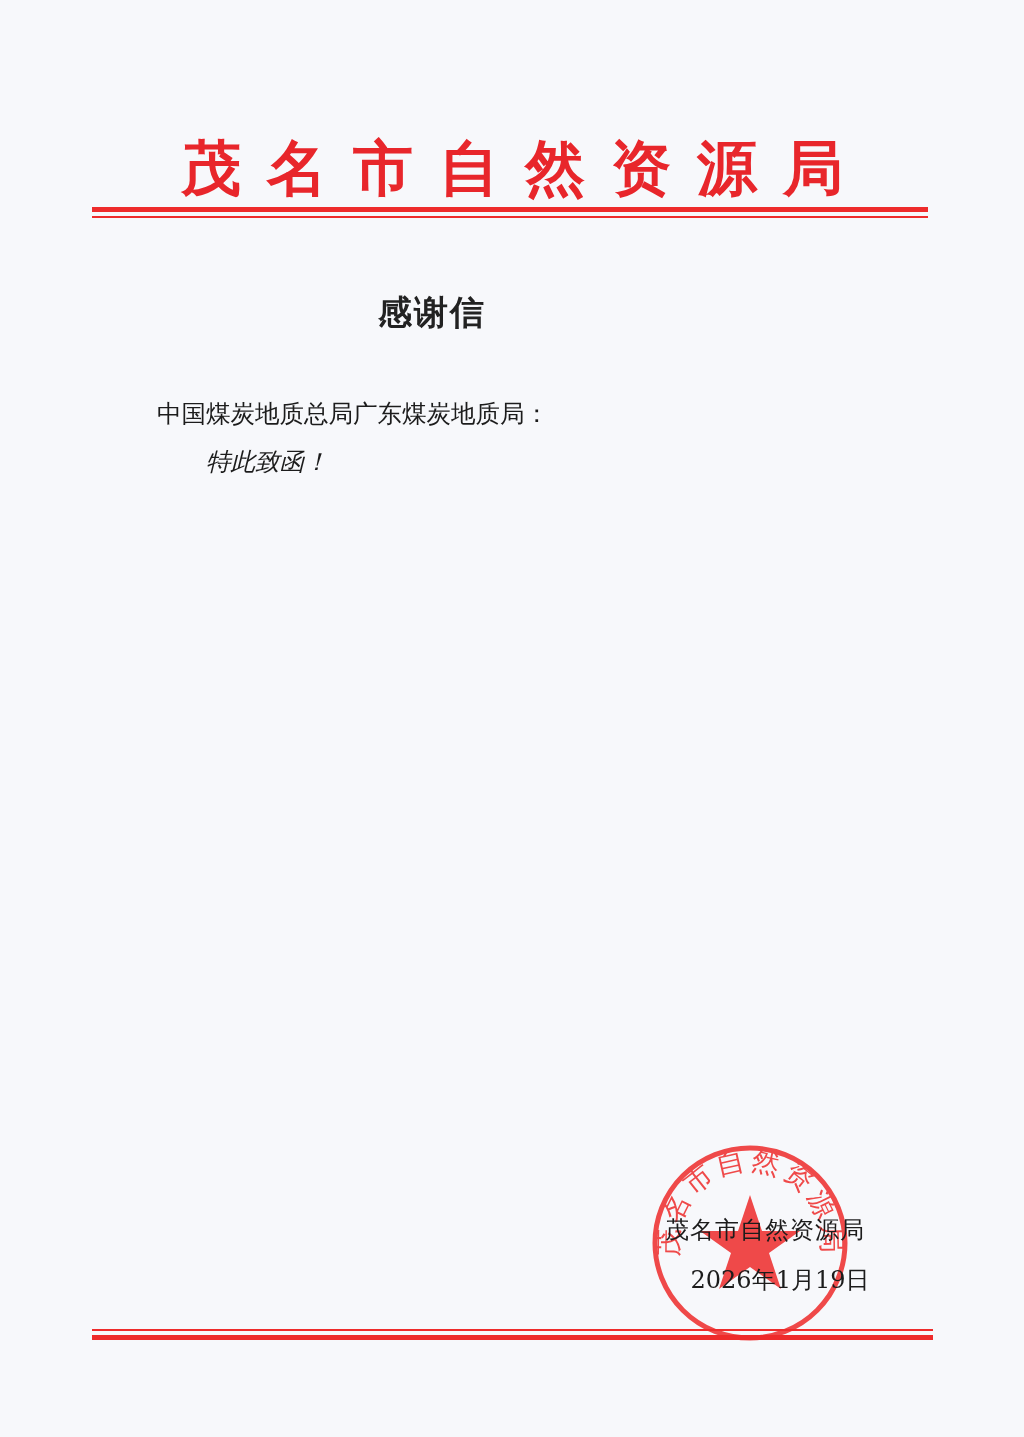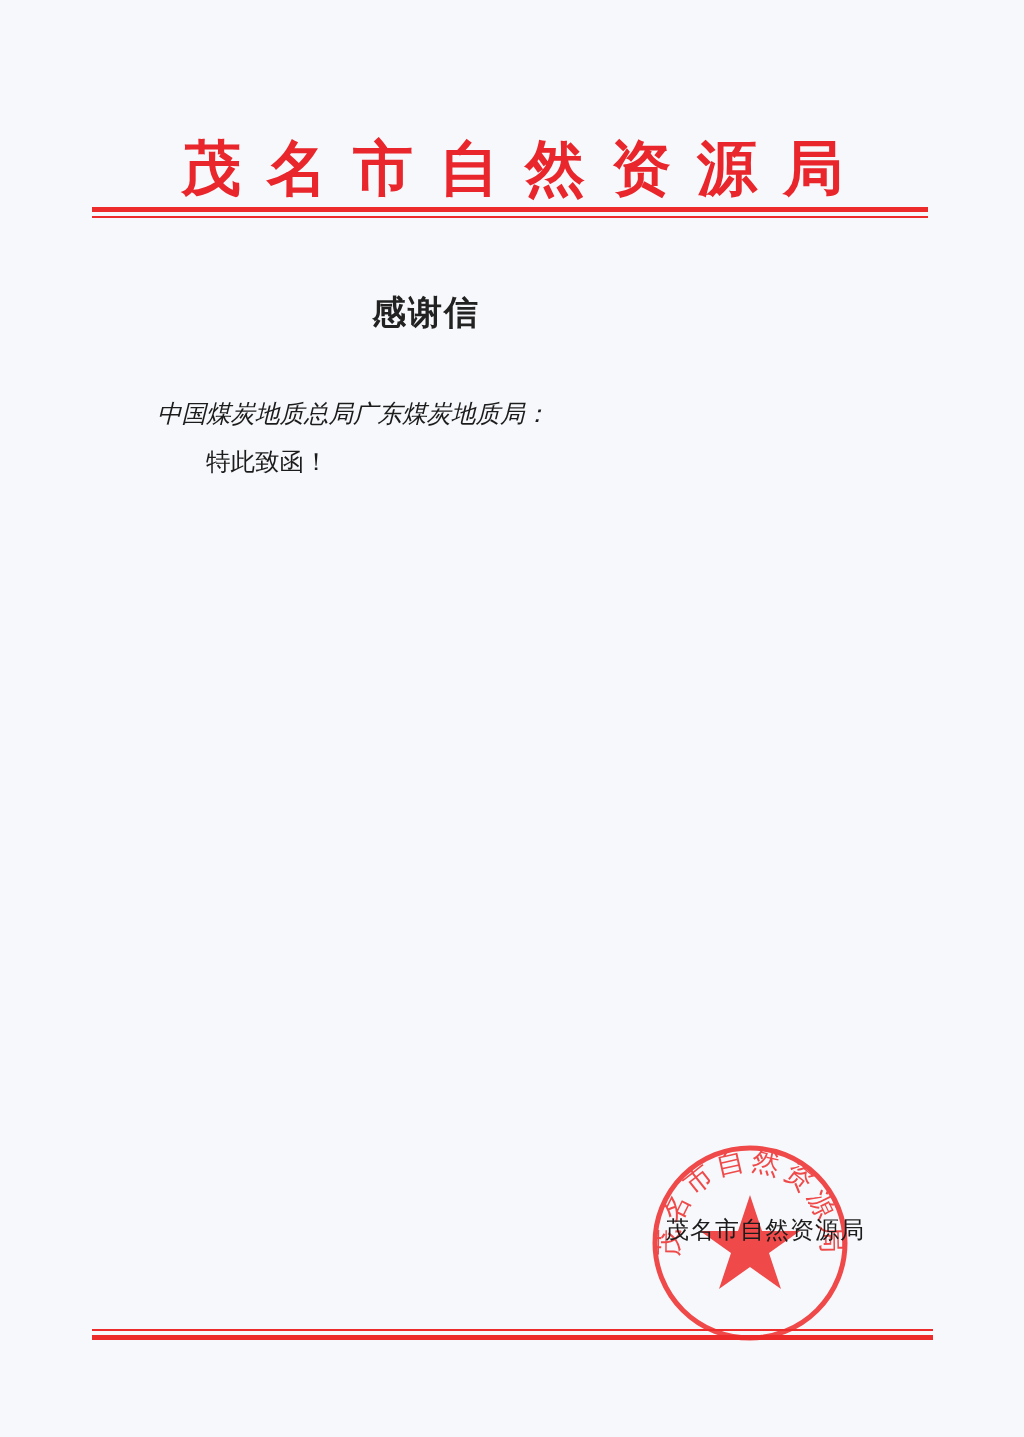--- a/index.html
+++ b/index.html
@@ -23,38 +23,38 @@
     padding-left: 26px;
     box-sizing: border-box;
   }
   .rule { position: absolute; background: #ee2b2b; }
   .r-top-thick { left: 92px; width: 836px; top: 207px; height: 5px; }
   .r-top-thin  { left: 92px; width: 836px; top: 216px; height: 2px; }
   .r-bot-thin  { left: 92px; width: 841px; top: 1329px; height: 2px; }
   .r-bot-thick { left: 92px; width: 841px; top: 1335px; height: 5px; }
 
   .doc-title {
-    position: absolute; left: 0; width: 852px; top: 290px;
+    position: absolute; left: 6px; width: 852px; top: 290px;
     text-align: center;
     font-family: "DejaVu Serif", serif;
     font-weight: bold;
     font-size: 34px;
     letter-spacing: 2px;
     color: #222;
   }
   .body-text {
     position: absolute; left: 157px; top: 390px; width: 720px;
     font-size: 24.5px;
     line-height: 48px;
     color: #1c1c1c;
   }
   .body-text p { margin: 0; text-align: justify; }
-  .body-text .salutation { text-indent: 0; font-style: italic; }
+  .body-text .salutation { text-indent: 0; }
   .body-text .para { text-indent: 2em; }
-  .body-text .closing { text-indent: 2em; margin-top: 0; }
+  .body-text .closing { text-indent: 2em; margin-top: 0; font-style: italic; }
 
   .stamp {
     position: absolute; left: 650px; top: 1143px;
     width: 200px; height: 200px;
     opacity: 0.85;
   }
   .signature {
     position: absolute; left: 640px; top: 1205px; width: 250px;
     font-size: 24px; line-height: 50px; color: #1c1c1c;
     text-align: center;
@@ -82,16 +82,17 @@
   </defs>
   <circle cx="100" cy="100" r="95" fill="none" stroke="#ee2b2b" stroke-width="5"></circle>
   <text font-family="DejaVu Serif, serif" font-size="28" fill="#ee2b2b" letter-spacing="4">
     <textPath href="#ringPath" startOffset="50%" text-anchor="middle">茂名市自然资源局</textPath>
   </text>
   <polygon points="100,52 112,88 150,88 119,110 131,146 100,124 69,146 81,110 50,88 88,88" fill="#ee2b2b"></polygon>
 </svg>
 
 <div class="signature">
   <div class="org">茂名市自然资源局</div>
+  <div class="date">2026年1月19日</div>
 </div>
 
 <div class="rule r-bot-thin"></div>
 <div class="rule r-bot-thick"></div>
 
 </body></html>

